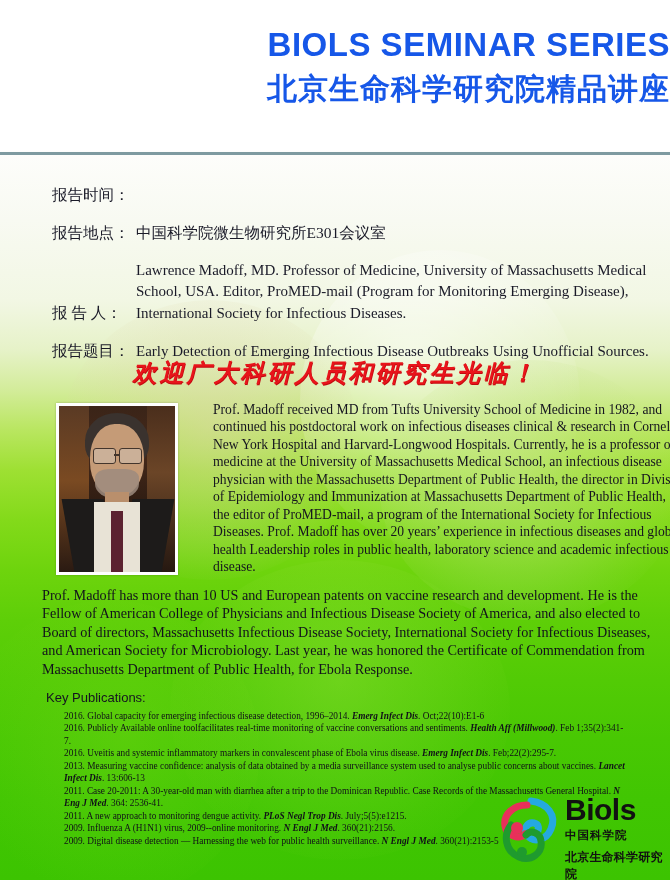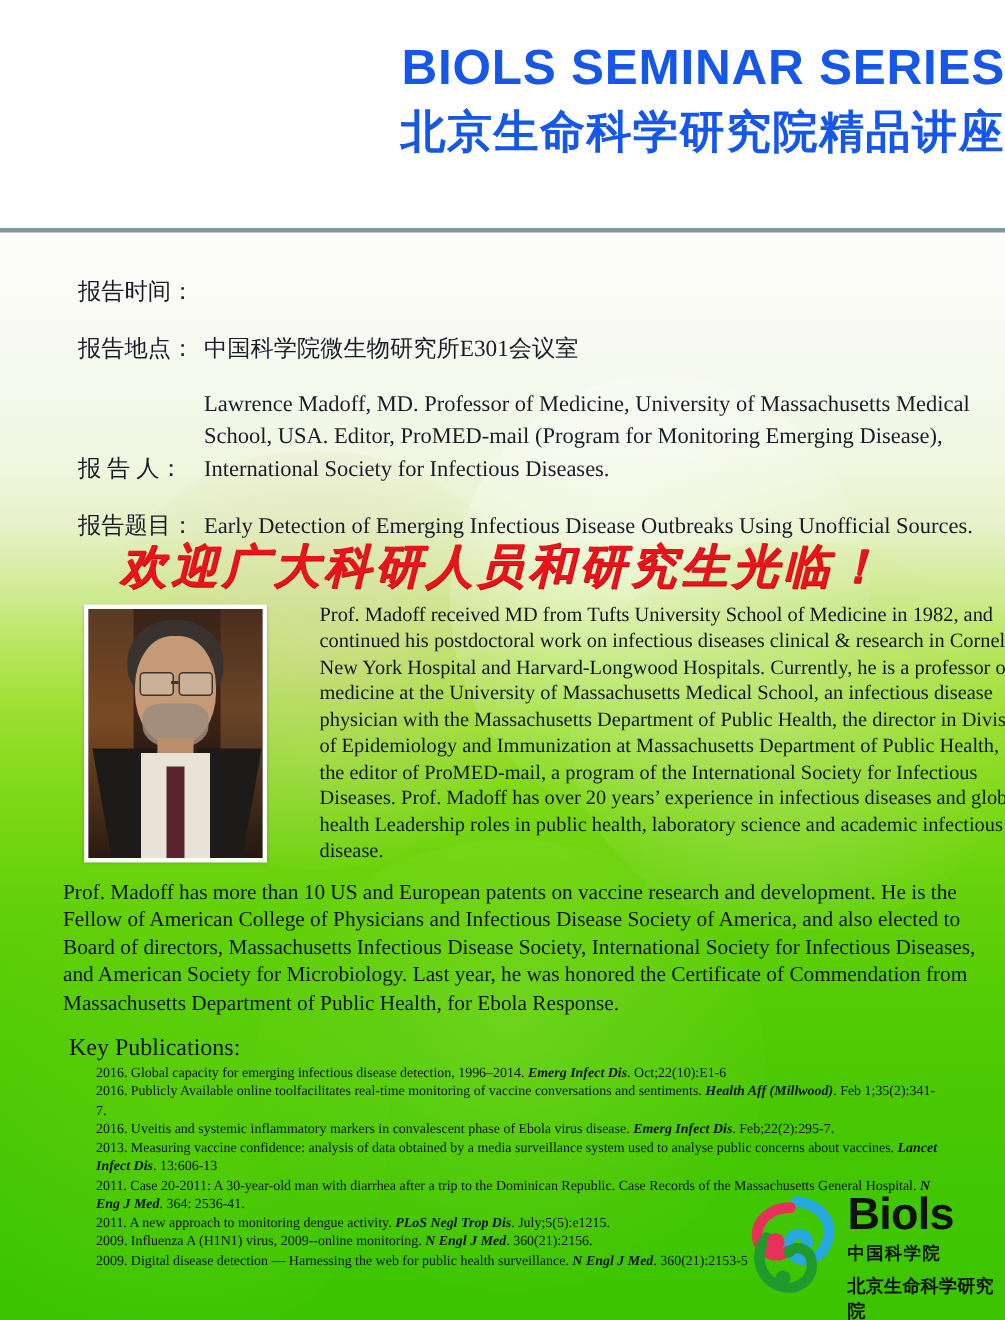--- a/index.html
+++ b/index.html
@@ -140,21 +140,21 @@
   
   .welcome {
     position: absolute;
     left: 0; top: 357px;
     width: 670px;
     text-align: center;
     color: #e8141b;
     font-family: "Liberation Serif", serif;
     font-weight: bold;
     font-style: italic;
-    font-size: 31px;
+    font-size: 24px;
     letter-spacing: 3px;
     text-shadow: 0.5px 0.5px 0 #c1090f;
   }
   
   .photo {
     position: absolute;
     left: 56px; top: 403px;
     width: 122px;
     height: 172px;
     background: #ffffff;
@@ -211,22 +211,22 @@
     font-family: "Liberation Serif", serif;
     font-size: 14.2px;
     line-height: 1.30;
     color: #12121c;
     text-align: left;
   }
   
   .pubs-title {
     position: absolute;
     left: 46px; top: 690px;
-    font-family: Liberation Serif, serif;
-    font-size: 16px;
+    font-family: Liberation Sans, sans-serif;
+    font-size: 13px;
     color: #141420;
   }
   .pubs {
     position: absolute;
     left: 46px; top: 710px;
     width: 580px;
     font-family: "Liberation Serif", serif;
     font-size: 9.3px;
     line-height: 1.34;
     color: #101018;

